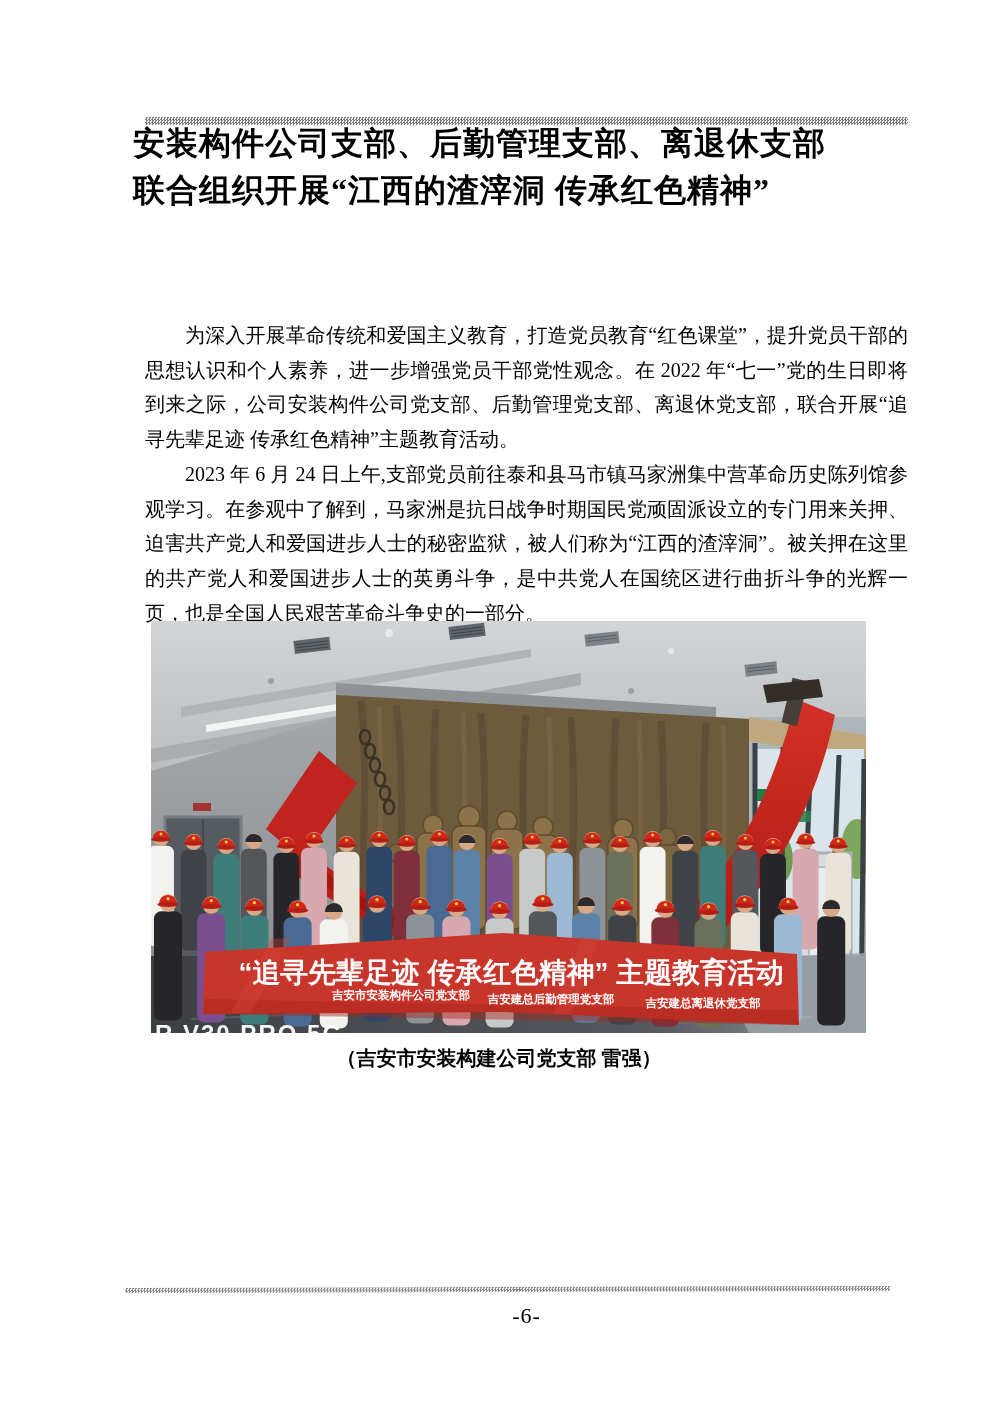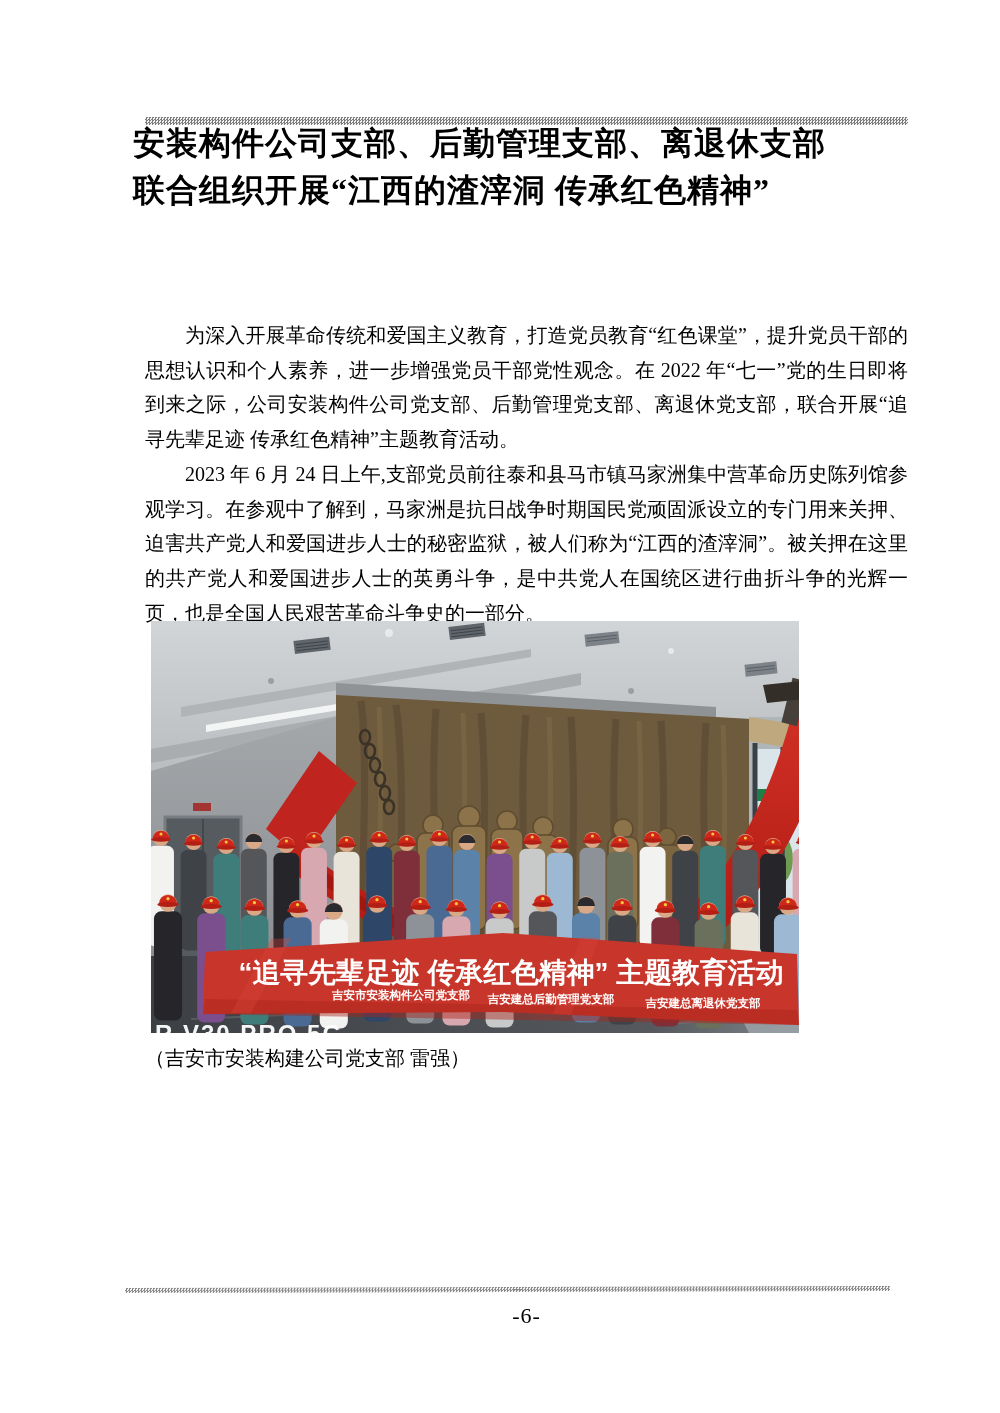--- a/index.html
+++ b/index.html
@@ -22,25 +22,25 @@
     position:absolute;left:145px;top:283px;width:763px;
     font-size:20px;line-height:34.7px;text-align:justify;margin-top:35px;
   }
   .body-text p{margin:0;text-indent:2em;}
   .body-text-2{
     position:absolute;left:145px;top:1041px;width:763px;
     font-size:20px;line-height:34.7px;text-align:justify;
   }
   .body-text-2 p{margin:0;text-indent:2em;}
   .attribution{
-    margin-top:7px;text-align:left;padding-right:55px;font-weight:normal;
+    margin-top:7px;text-align:center;padding-right:55px;font-weight:bold;
     text-indent:0 !important;
   }
   .photo-wrap{
-    position:absolute;left:151px;top:621px;width:648px;height:412px;
+    position:absolute;left:151px;top:621px;width:715px;height:412px;
     overflow:hidden;background:#ef4444;
   }
   .footer-rule{
     position:absolute;left:125px;top:1287px;width:765px;height:5px;
     background-image:conic-gradient(#8a8a8a 25%,#f4f4f4 25% 50%,#8a8a8a 50% 75%,#f4f4f4 75%);
     background-size:3px 3px;
     transform:rotate(-0.15deg);
   }
   .page-number{
     position:absolute;left:145px;top:1303px;width:763px;

